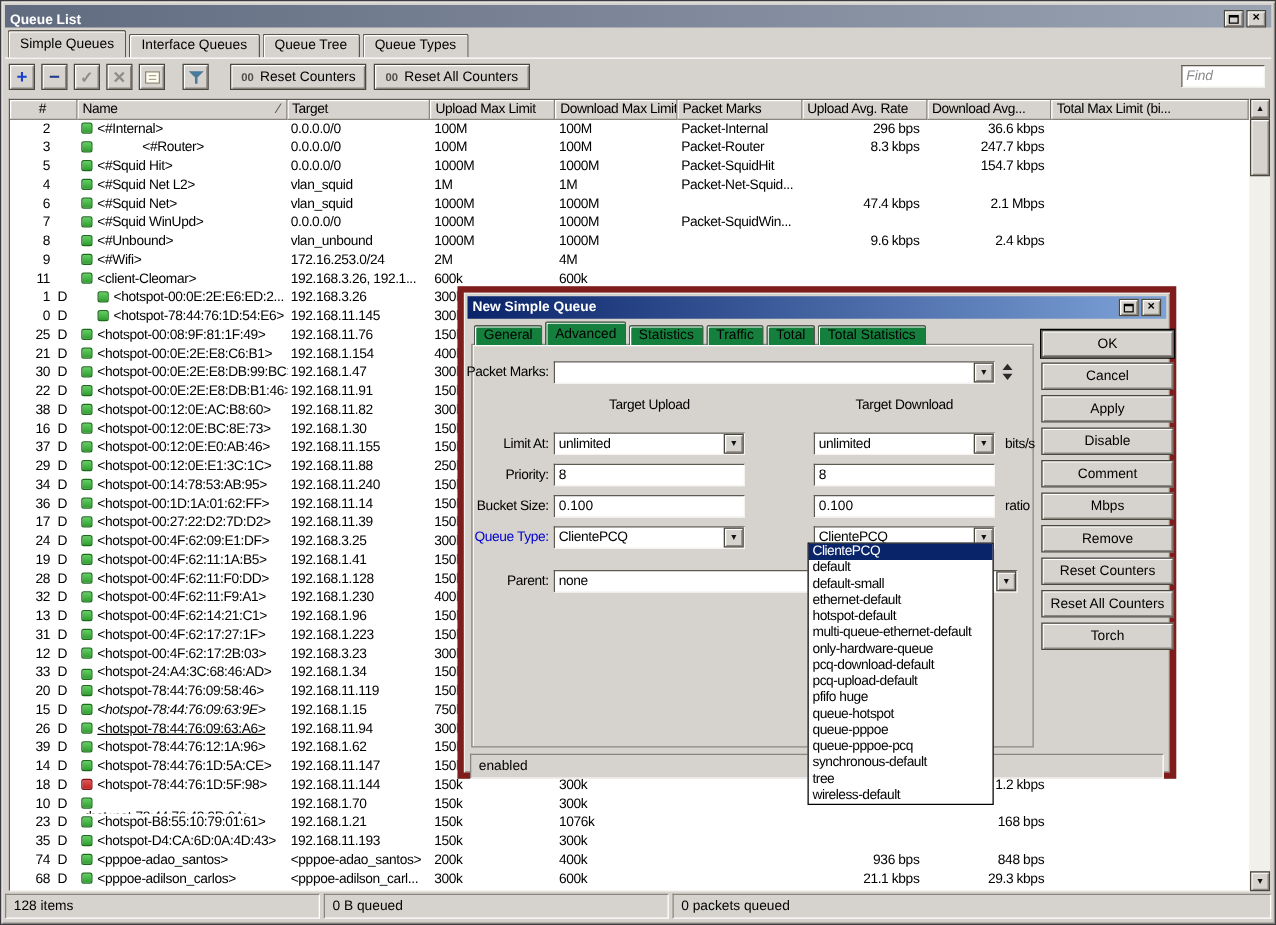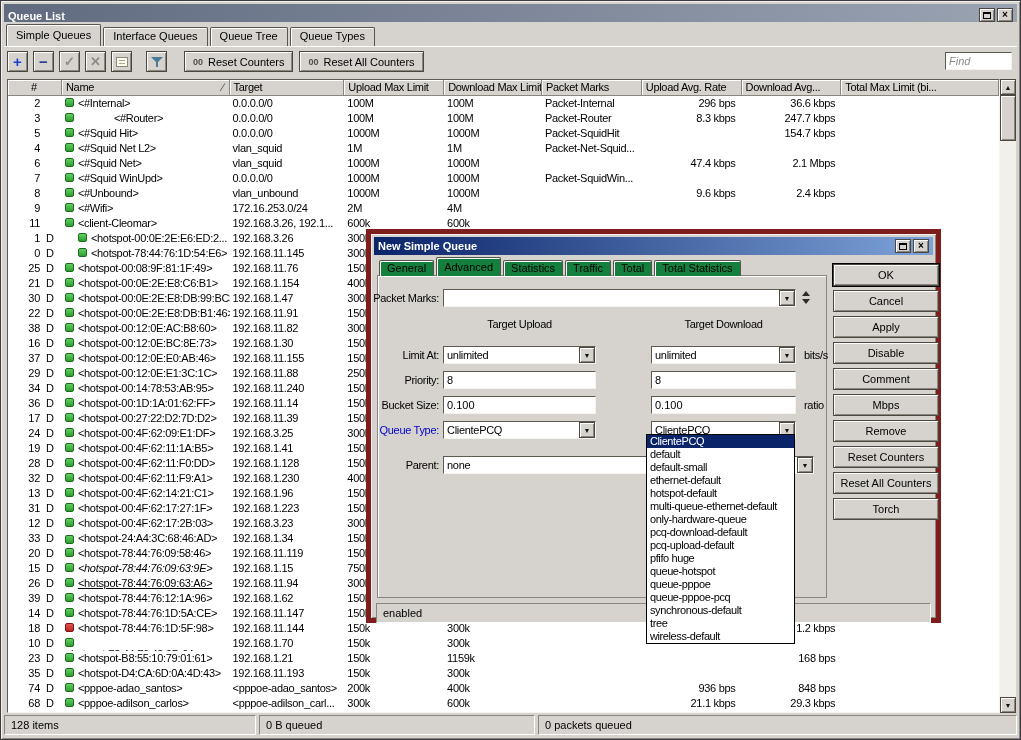--- a/index.html
+++ b/index.html
@@ -818,21 +818,21 @@
           <div class="c c0">
             <span class="num">23</span>
             <span class="flag">D</span>
           </div>
           <div class="c c1" style="padding-left: 3px;">
             <span class="qicon"></span>
             <span>&lt;hotspot-B8:55:10:79:01:61&gt;</span>
           </div>
           <div class="c c2">192.168.1.21</div>
           <div class="c c3">150k</div>
-          <div class="c c4">1159k</div>
+          <div class="c c4">1076k</div>
           <div class="c c5"></div>
           <div class="c c6 r"></div>
           <div class="c c7 r">168 bps</div>
           <div class="c c8"></div>
         </div>
         <div class="row">
           <div class="c c0">
             <span class="num">35</span>
             <span class="flag">D</span>
           </div>

